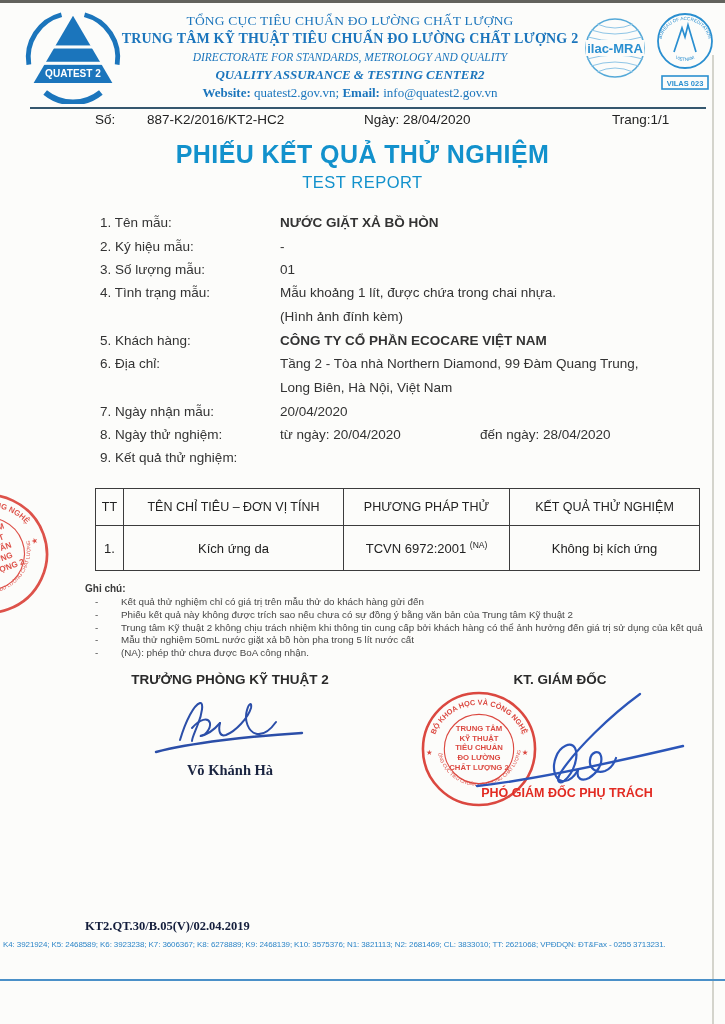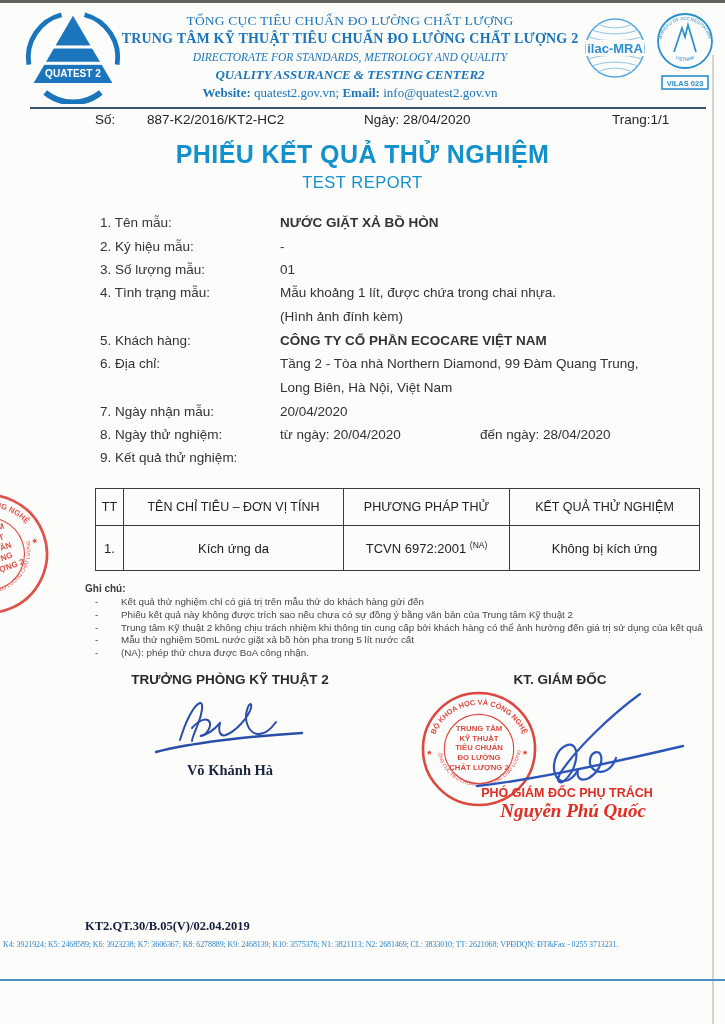--- a/index.html
+++ b/index.html
@@ -71,21 +71,21 @@
                color:#e22b22; font-family:"Liberation Serif","DejaVu Serif",serif; }
 
   .stamp text { fill:#d8352c; font-family:"Liberation Sans","DejaVu Sans",sans-serif; }
   .stamp .ctr { font-weight:bold; text-anchor:middle; }
 
   
   .doc-code { left:85px; top:919px; font-size:12.5px; font-weight:bold; color:#141e3c;
               font-family:"Liberation Serif","DejaVu Serif",serif; }
   .f-line { left:0; top:979px; width:725px; height:2px; background:#4a90c8; }
   .f-txt { left:3px; width:720px; font-size:8px; letter-spacing:-.1px; color:#2e86c8; white-space:nowrap; overflow:hidden; }
-  .f1 { top:984px; } .f2 { top:940px;font-family:Liberation Serif, serif; }
+  .f1 { top:984px; } .f2 { top:940px; }
 </style>
 </head>
 <body>
 
 <div class="page">
 
   <div class="abs scan-top"></div>
   <div class="abs scan-right"></div>
 
   <svg class="abs" style="left:20px; top:8px;" width="106" height="96" viewBox="0 0 110 100">
@@ -257,19 +257,18 @@
 
   <svg class="abs sigR-svg" width="240" height="110" viewBox="0 0 240 110">
     <g fill="none" stroke="#2b55b8" stroke-width="2.2" stroke-linecap="round">
       <path d="M 185 8 C 155 30 122 62 106 86 C 101 94 103 99 109 95 C 119 87 124 70 120 62 C 116 55 105 60 101 71 C 97 81 99 93 107 95 C 113 96 119 91 123 84"></path>
       <path d="M 123 84 C 121 92 126 96 134 92 C 142 87 148 78 146 70 C 144 63 136 66 135 74 C 134 82 141 88 150 85 C 155 83 159 78 161 72"></path>
       <path d="M 22 100 C 80 94 160 76 228 60" stroke-width="2.4"></path>
     </g>
   </svg>
 
   <div class="abs sigR-role">PHÓ GIÁM ĐỐC PHỤ TRÁCH</div>
-  <div class="abs sigR-name">Nguyễn Phú Quốc</div>
 
   <div class="abs doc-code">KT2.QT.30/B.05(V)/02.04.2019</div>
   <div class="abs f-line"></div>
   <div class="abs f-txt f2">K4: 3921924; K5: 2468589; K6: 3923238; K7: 3606367; K8: 6278889; K9: 2468139; K10: 3575376; N1: 3821113; N2: 2681469; CL: 3833010; TT: 2621068; VPĐDQN: ĐT&amp;Fax - 0255 3713231.</div>
 
 </div>
 
 </body></html>

